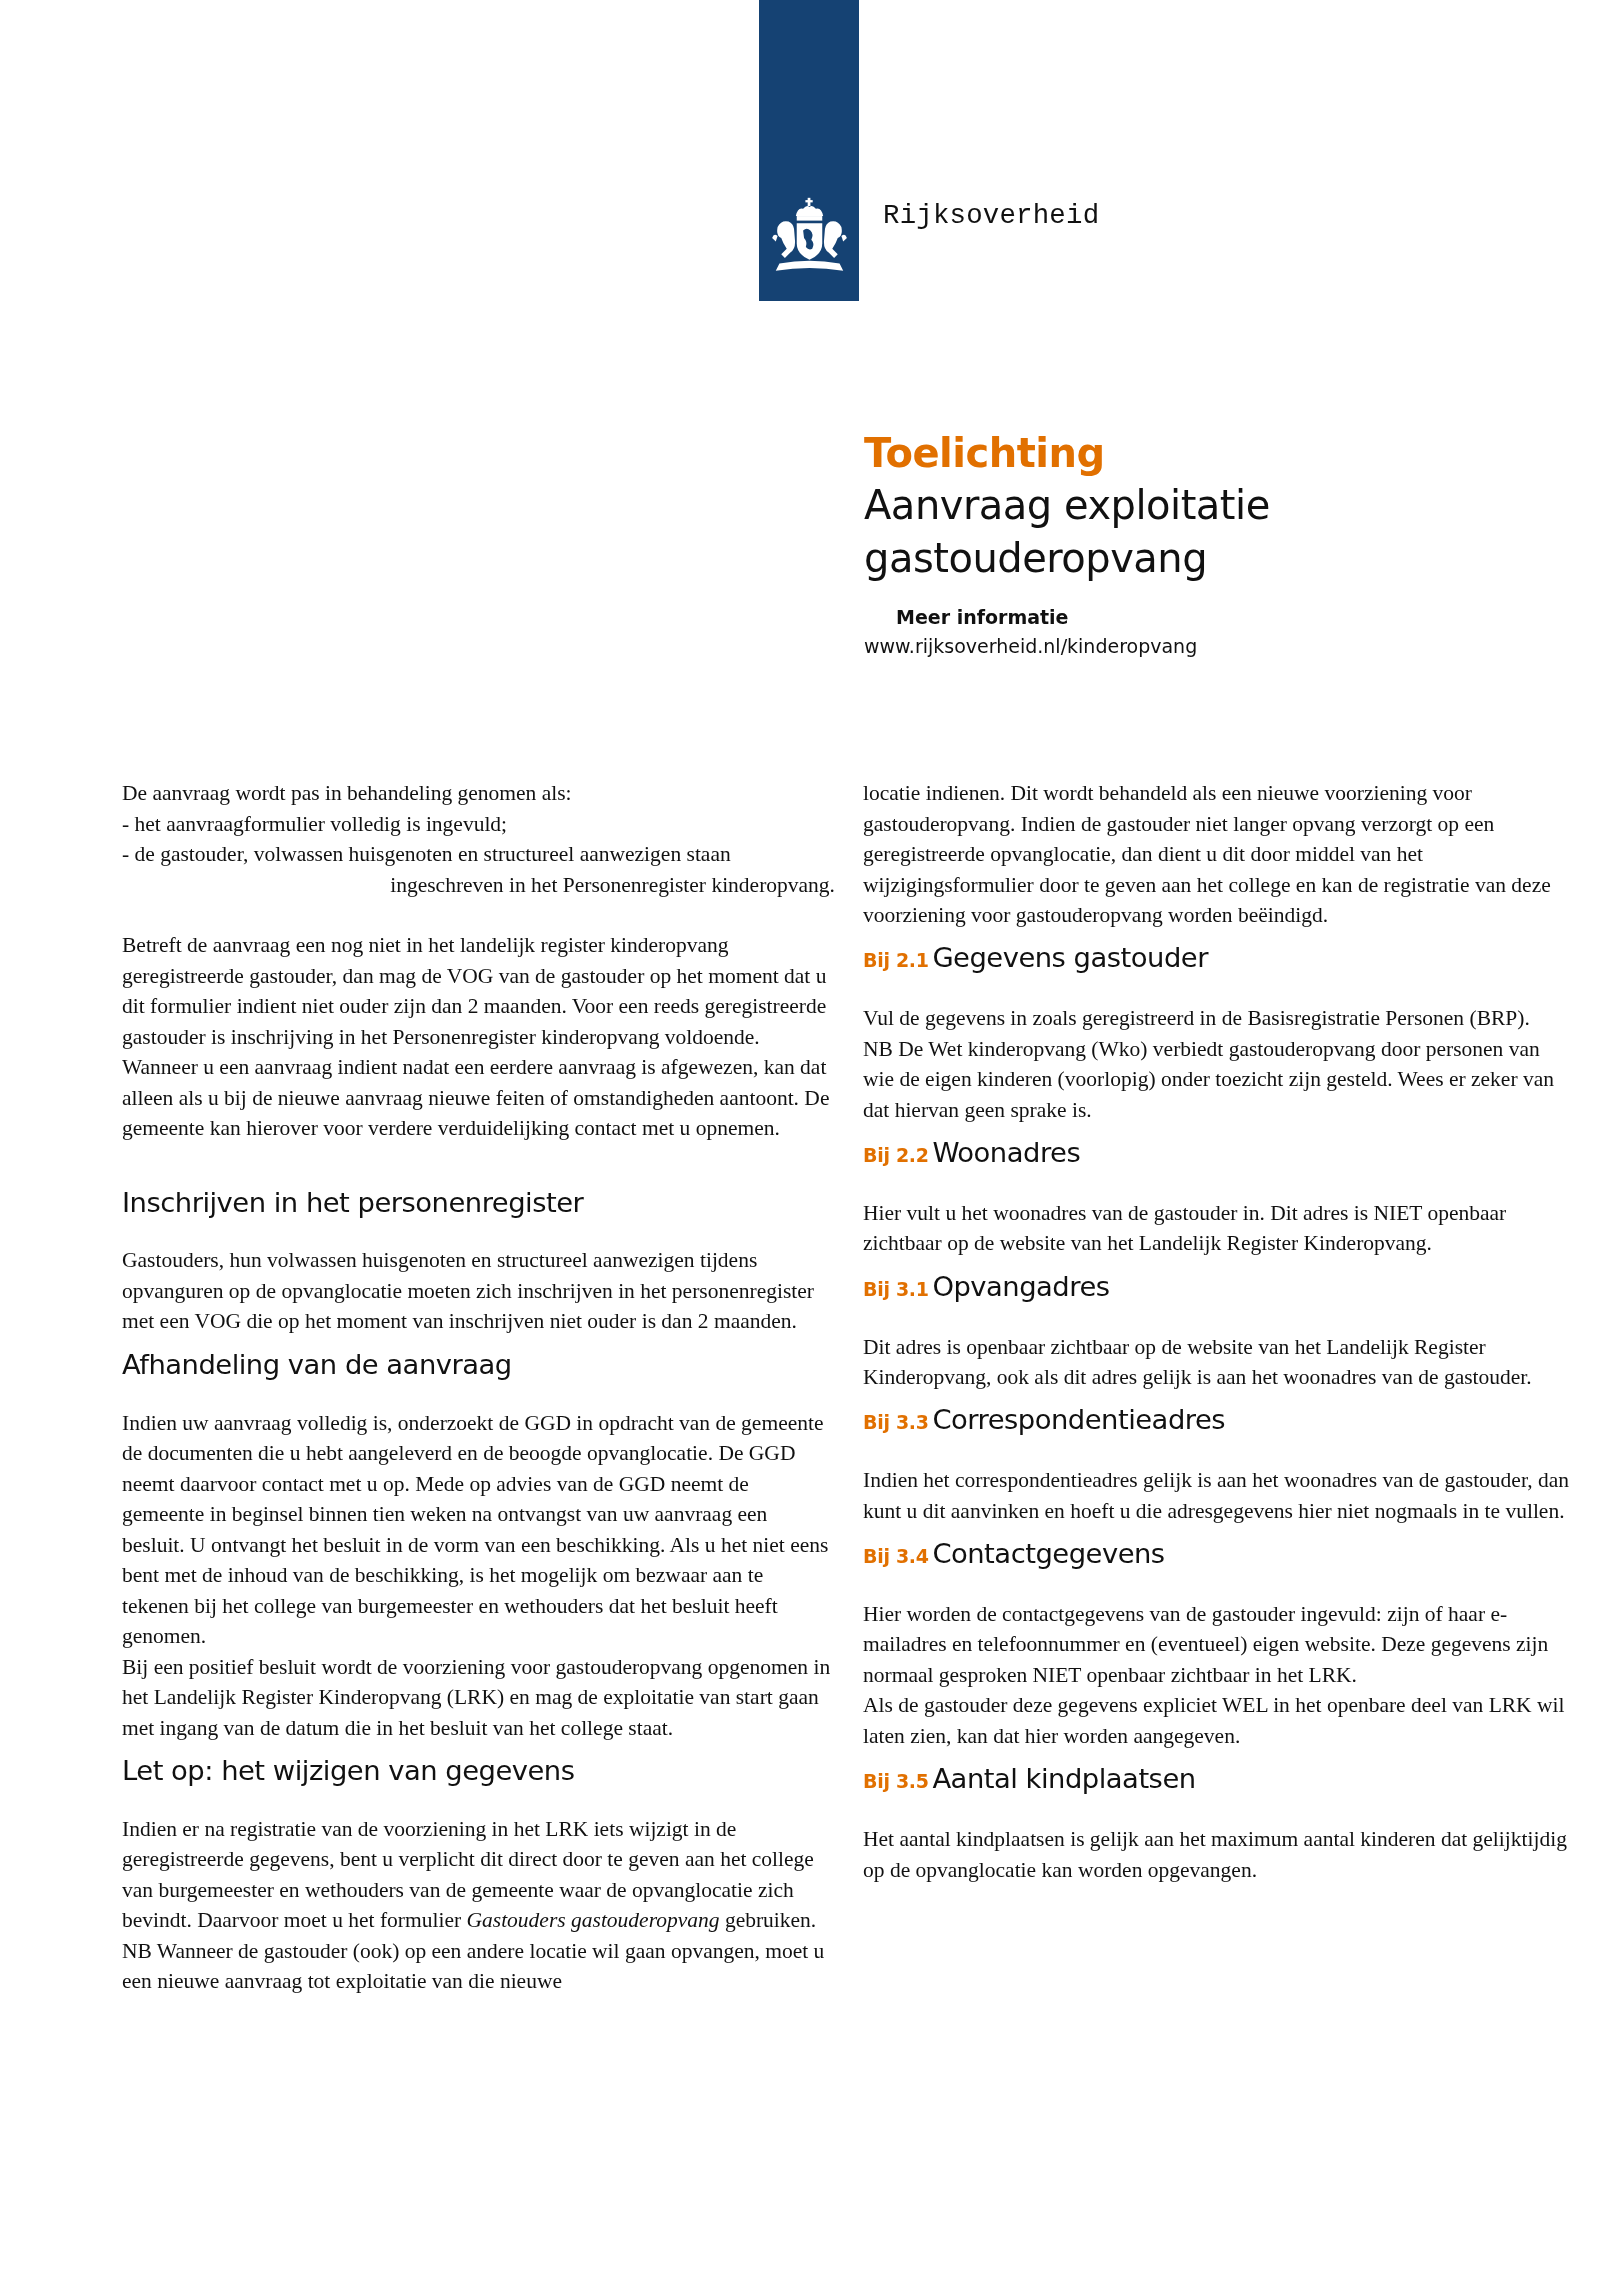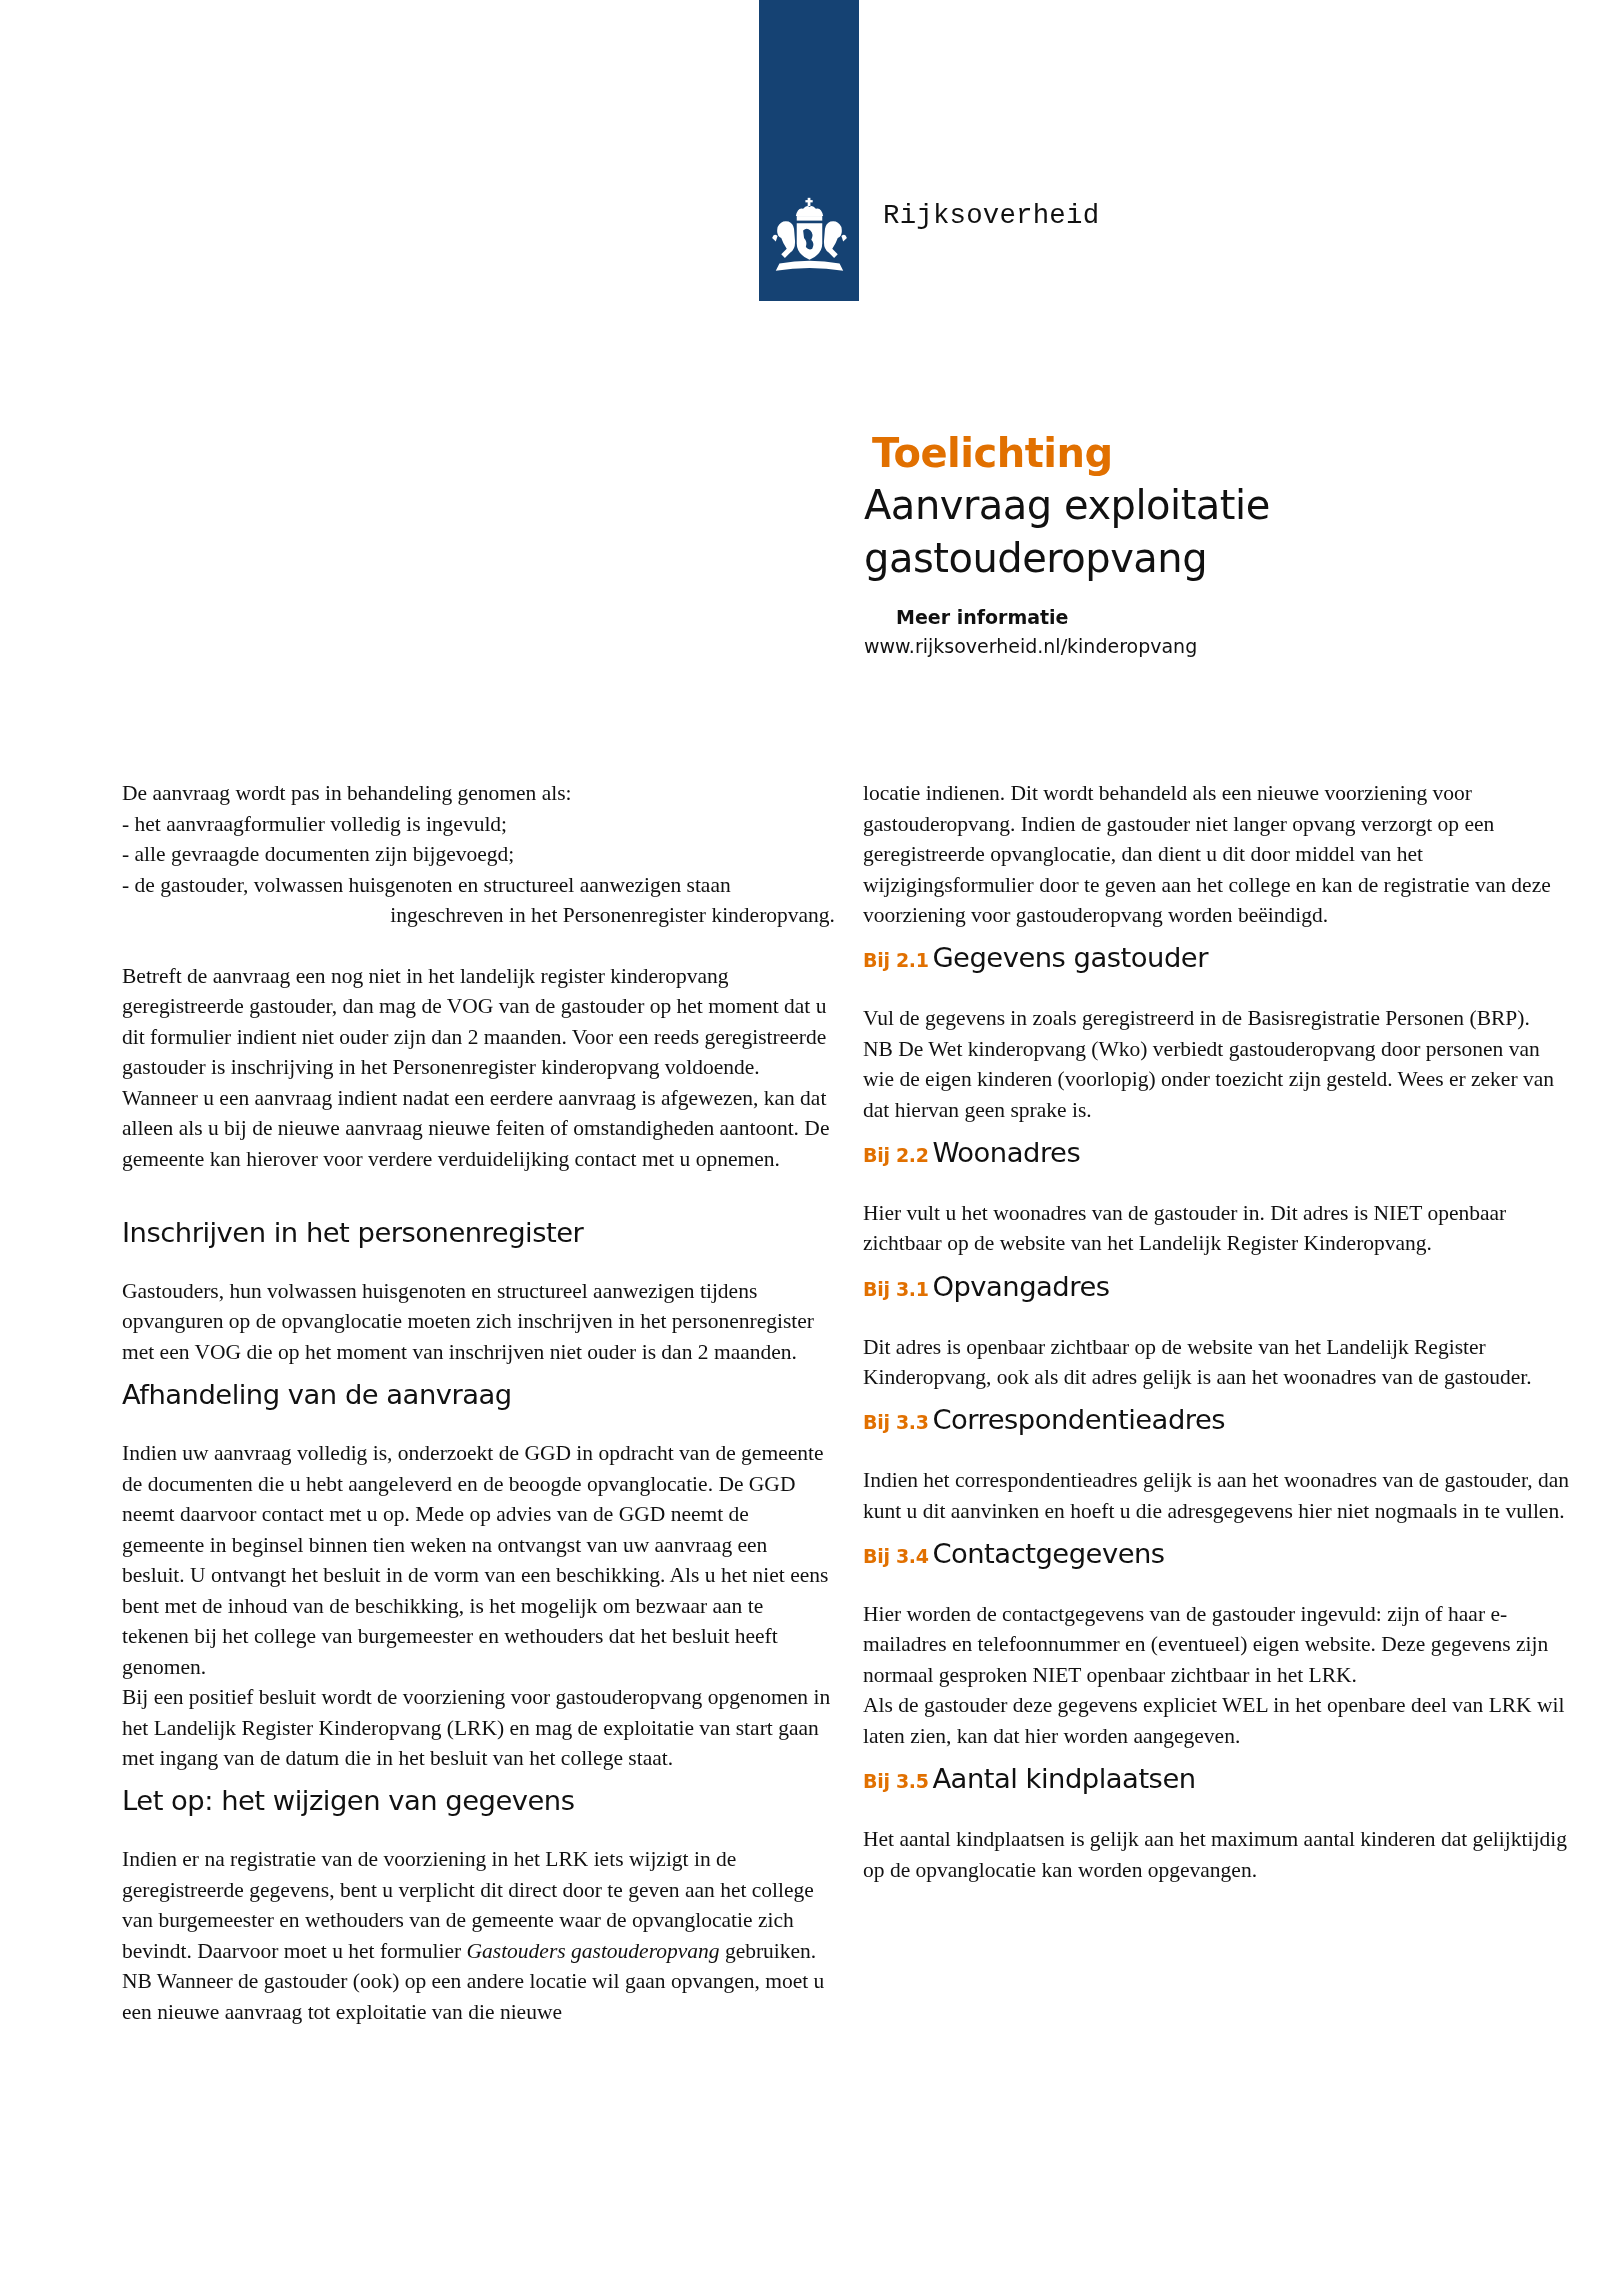--- a/index.html
+++ b/index.html
@@ -20,21 +20,20 @@
       font-family: Liberation Mono, monospace;
       font-size: 27.4px; color: #111; letter-spacing: 0.2px;
     }
     .title-block {
       position: absolute; left: 864px; top: 428px; width: 694px;
       font-family: "DejaVu Sans", "Liberation Sans", sans-serif;
     }
     .title-orange {
       font-size: 40px; font-weight: bold; color: #e17000; line-height: 51px;
       letter-spacing: -0.5px;
-      margin-left: 8px;
     }
     .title-main {
       font-size: 40px; color: #111; line-height: 53px; font-weight: normal;
       letter-spacing: -0.5px;
     }
     .more-info-label {
       margin-top: 18.3px; font-size: 19px; font-weight: bold; line-height: 29px; margin-left: 32px;
     }
     .more-info-url { font-size: 19px; line-height: 29px; }
 
@@ -92,21 +91,20 @@
   <div class="title-orange">Toelichting</div>
   <div class="title-main">Aanvraag exploitatie</div>
   <div class="title-main">gastouderopvang</div>
   <div class="more-info-label">Meer informatie</div>
   <div class="more-info-url">www.rijksoverheid.nl/kinderopvang</div>
 </div>
 
 <div class="col left">
   <p>De aanvraag wordt pas in behandeling genomen als:</p>
   <p>- het aanvraagformulier volledig is ingevuld;</p>
-  <p>- alle gevraagde documenten zijn bijgevoegd;</p>
   <p>- de gastouder, volwassen huisgenoten en structureel aanwezigen staan</p>
   <p class="indent">ingeschreven in het Personenregister kinderopvang.</p>
   <div class="gap"></div>
   <p>Betreft de aanvraag een nog niet in het landelijk register kinderopvang geregistreerde gastouder, dan mag de VOG van de gastouder op het moment dat u dit formulier indient niet ouder zijn dan 2 maanden. Voor een reeds geregistreerde gastouder is inschrijving in het Personenregister kinderopvang voldoende.</p>
   <p>Wanneer u een aanvraag indient nadat een eerdere aanvraag is afgewezen, kan dat alleen als u bij de nieuwe aanvraag nieuwe feiten of omstandigheden aantoont. De gemeente kan hierover voor verdere verduidelijking contact met u opnemen.</p>
 
   <div style="height:44px"></div>
   <h2 class="section">Inschrijven in het personenregister</h2>
   <div style="height:27.4px"></div>
   <p>Gastouders, hun volwassen huisgenoten en structureel aanwezigen tijdens opvanguren op de opvanglocatie moeten zich inschrijven in het personenregister met een VOG die op het moment van inschrijven niet ouder is dan 2 maanden.</p>

